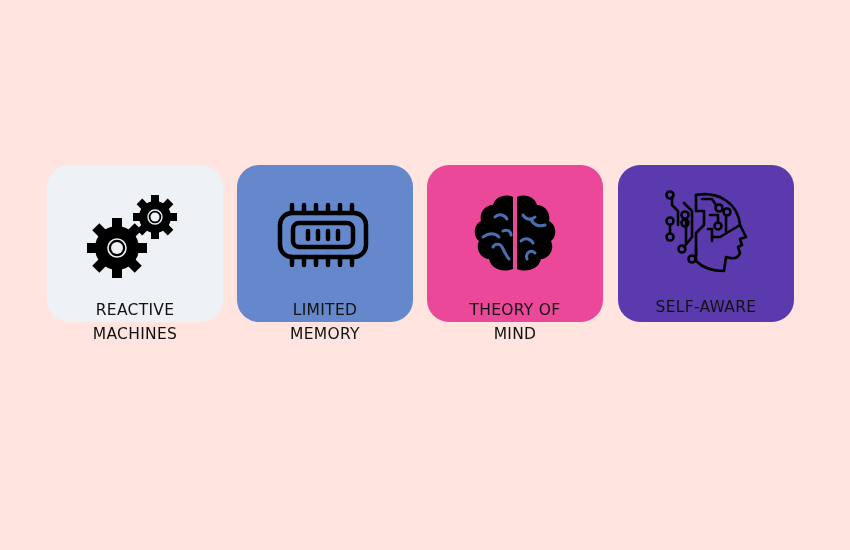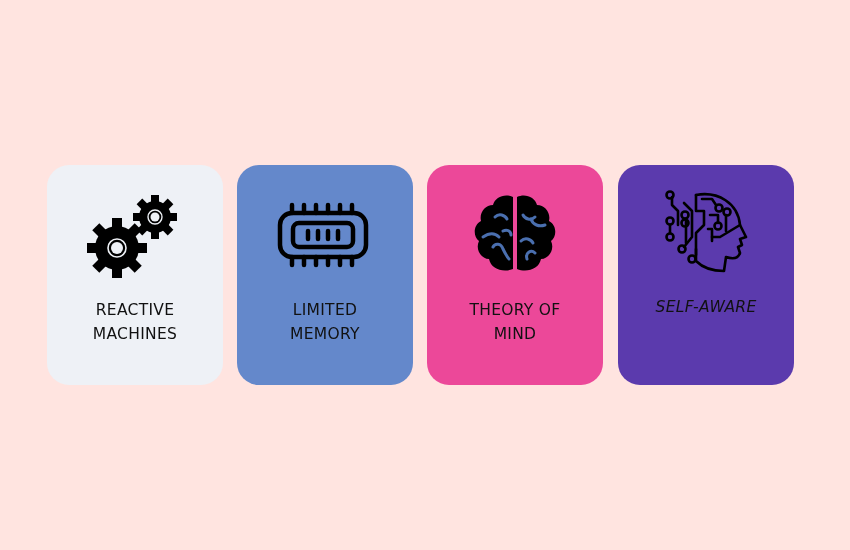--- a/index.html
+++ b/index.html
@@ -5,21 +5,21 @@
     html, body { margin: 0; padding: 0; }
     body {
       width: 850px; height: 550px;
       background: #ffe4e0;
       position: relative; overflow: hidden;
       font-family: "DejaVu Sans", "Liberation Sans", sans-serif;
     }
     .card {
       position: absolute;
       top: 165px;
-      width: 176px; height: 220px;
+      width: 176px; height: 157px;
       border-radius: 22px;
       box-sizing: border-box;
     }
     .card .icon {
       position: absolute;
       left: 50%; transform: translateX(-50%);
       width: 100px; height: 100px;
       top: 20px;
     }
     .card .icon svg { width: 100%; height: 100%; display: block; }
@@ -135,21 +135,21 @@
         <path d="M66 34 C68 40 74 42 80 40"></path>
         <path d="M56 56 C60 52 66 54 68 58"></path>
         <path d="M62 74 C60 68 66 64 70 68"></path>
       </g>
     </svg>
   </div>
   <div class="label">THEORY OF
 MIND</div>
 </div>
 
-<div id="card-4" class="card c4" style="background: rgb(91, 58, 173); font-style: italic;">
+<div id="card-4" class="card c4" style="background: rgb(91, 58, 173);">
   <div class="icon">
     <svg viewBox="0 0 100 100">
       <g stroke="#000" stroke-width="2.6" fill="none" stroke-linecap="round" stroke-linejoin="round">
 
         <path d="M40 10 C62 6 82 18 84 40 L90 52 L84 54 L86 60 L82 62 L84 68 C82 74 76 74 70 72 L68 86 C56 86 46 82 40 76 L40 64"></path>
 
         <path d="M40 10 L40 26 L48 26 L48 40 L40 48 L40 70"></path>
         <path d="M46 14 L56 14 L60 20"></path>
         <circle cx="63" cy="23" r="3.5"></circle>
         <path d="M54 30 L62 30 L62 38"></path>

